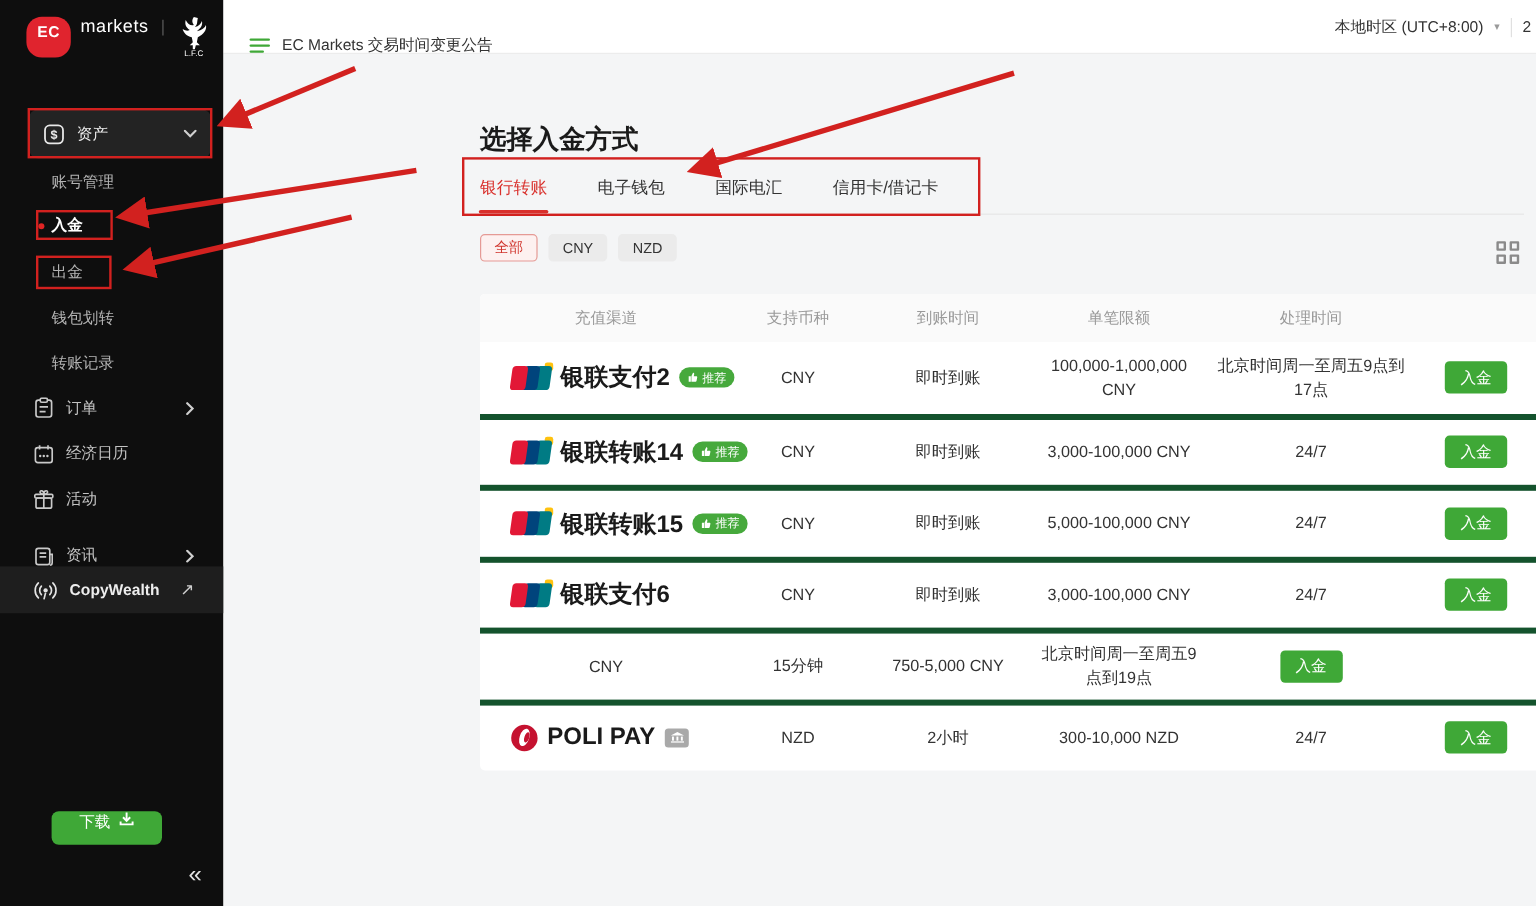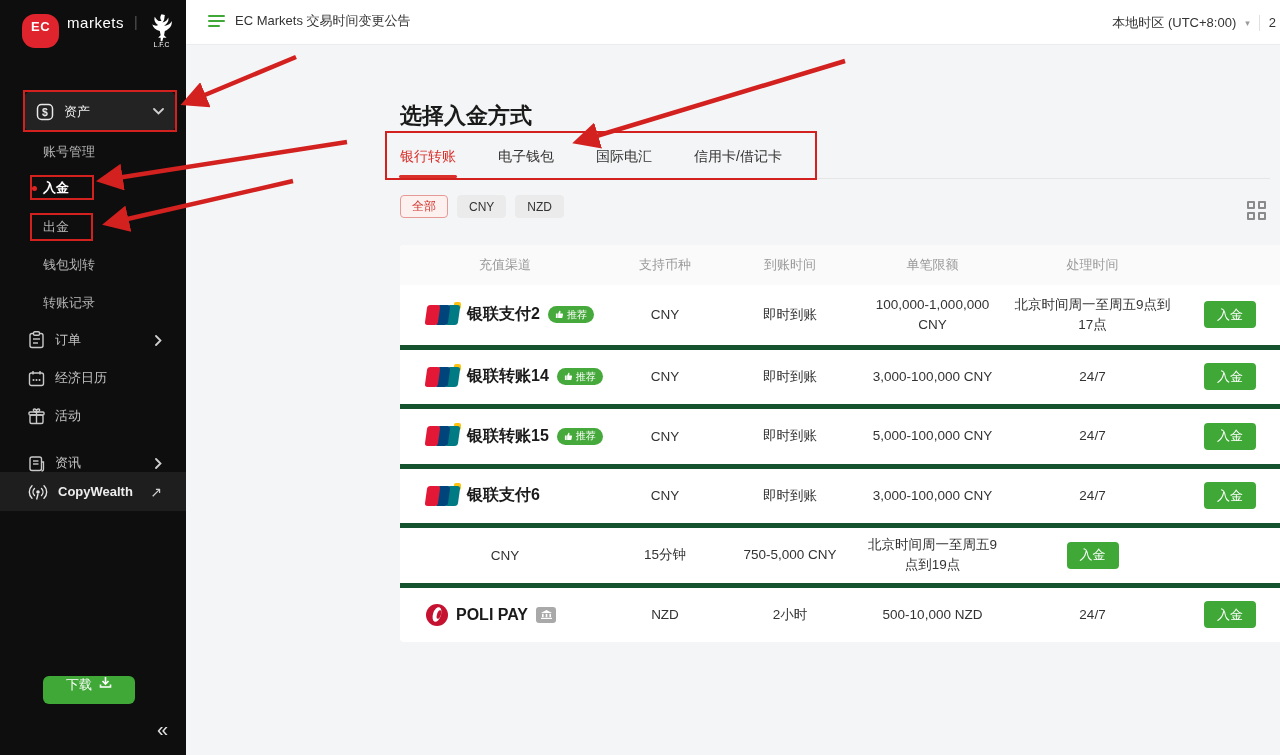--- a/index.html
+++ b/index.html
@@ -21,21 +21,21 @@
   .navitem { position:absolute; left:0; width:186px; height:38px; display:flex; align-items:center; padding:0 24px 0 28px; gap:10px; cursor:pointer; }
   .navitem .lbl { color:#c2c2c2; font-size:13px; flex:1; }
   .navitem.hl { background:#1e1e1e; }
   .navitem.hl .lbl { color:#ededed; font-weight:bold; }
   .ext-arrow { color:#cfcfcf; font-size:14px; }
   .dl-btn { position:absolute; left:43px; top:676px; width:92px; height:28px; background:#3fa837; border:none; border-radius:6px; color:#fff; font-size:13px; display:flex; justify-content:center; gap:7px; cursor:pointer; font-family:inherit; }
   .collapse { position:absolute; left:157px; top:718px; color:#e3e3e3; font-size:20px; cursor:pointer; }
 
   
   #topbar { left:186px; top:0; width:1094px; height:45px; background:#fff; border-bottom:1px solid #ececec; z-index:1; }
-  .announce { position:absolute; left:22px; top:12px; display:flex; align-items:center; gap:10px; cursor:pointer; }
+  .announce { position:absolute; left:22px; top:29px; display:flex; align-items:center; gap:10px; cursor:pointer; }
   .a-icon span { display:block; height:2.5px; background:#3fa837; border-radius:2px; margin:2.5px 0; }
   .a-icon .l1{width:17px}.a-icon .l2{width:17px}.a-icon .l3{width:12px}
   .announce .txt { font-size:13px; color:#333; }
   .tz-group { position:absolute; right:4px; top:0; height:45px; display:flex; align-items:center; gap:9px; }
   .tz-label { font-size:13px; color:#333; cursor:pointer; }
   .tz-caret { font-size:9px; color:#9a9a9a; }
   .tz-div { width:1px; height:16px; background:#e0e0e0; }
   .tz-num { font-size:13px; color:#333; }
 
   
@@ -54,21 +54,21 @@
   
   .card { position:absolute; left:400px; top:245px; width:880px; height:397px; background:#fff; border-radius:4px 0 0 4px; }
   .trow { display:grid; grid-template-columns:210px 110px 140px 145px 175px 100px; align-items:center; }
   .thead { height:40px; background:#fafafa; border-radius:4px 0 0 0; }
   .thead .th { font-size:13px; color:#9a9a9a; text-align:center; }
   .tbody-row { height:59.5px; border-top:5px solid #14532d; }
   .cell { text-align:center; font-size:13.5px; color:#333; }
   .cell.limit { max-width:122px; margin:0 auto; line-height:1.45; }
   .cell.hours { padding:0 8px; line-height:1.5; }
   .ch-cell { display:flex; align-items:center; gap:8px; padding-left:26px; }
-  .ch-name { font-size:16px; font-weight:bold; color:#1a1a1a; white-space:nowrap; }
+  .ch-name { font-size:20px; font-weight:bold; color:#1a1a1a; white-space:nowrap; }
   .dep-btn { width:52px; height:27px; background:#3fa837; color:#fff; border:none; border-radius:4px; font-size:13px; cursor:pointer; margin:0 auto; display:block; font-family:inherit; }
 
   
   .up { position:relative; width:33px; height:20px; flex:0 0 33px; }
   .up i { position:absolute; top:0; bottom:0; width:13px; border-radius:3px; transform:skewX(-8deg); }
   .up .c1{ left:0; background:#e21836; z-index:3; }
   .up .c2{ left:10px; background:#00447c; z-index:2; }
   .up .c3{ left:20px; background:#007b84; z-index:1; }
   .up .corner{ position:absolute; width:7px; height:7px; right:-2px; top:-3px; background:#ffc20e; border-radius:2px; transform:none; z-index:0; }
   
@@ -376,21 +376,21 @@
             <path d="M5.5 0 L11 3 L0 3 Z" fill="#fff"></path>
             <rect x="1" y="3.8" width="1.6" height="3.4" fill="#fff"></rect>
             <rect x="4.7" y="3.8" width="1.6" height="3.4" fill="#fff"></rect>
             <rect x="8.4" y="3.8" width="1.6" height="3.4" fill="#fff"></rect>
             <rect x="0" y="7.8" width="11" height="1.2" fill="#fff"></rect>
           </svg>
       </span>
     </div>
     <div class="cell">NZD</div>
     <div class="cell">2小时</div>
-    <div class="cell limit">500-10,000 NZD</div>
+    <div class="cell limit">300-10,000 NZD</div>
     <div class="cell hours">24/7</div>
     <div>
         <button class="dep-btn">入金</button>
       </div>
   </div>
 </div>
 
 <div class="rbox" style="left:23px;top:90px;width:154px;height:42px"></div>
 <div class="rbox" style="left:30px;top:175px;width:64px;height:25px"></div>
 <div class="rbox" style="left:30px;top:213px;width:63px;height:28px"></div>

